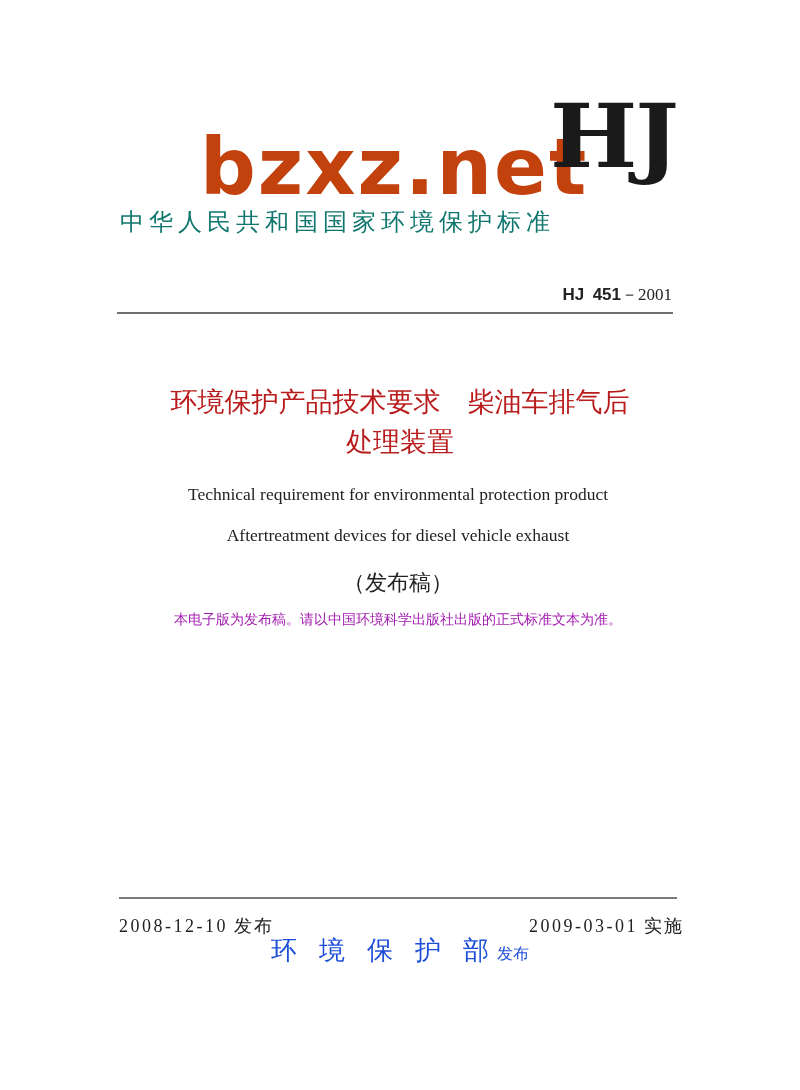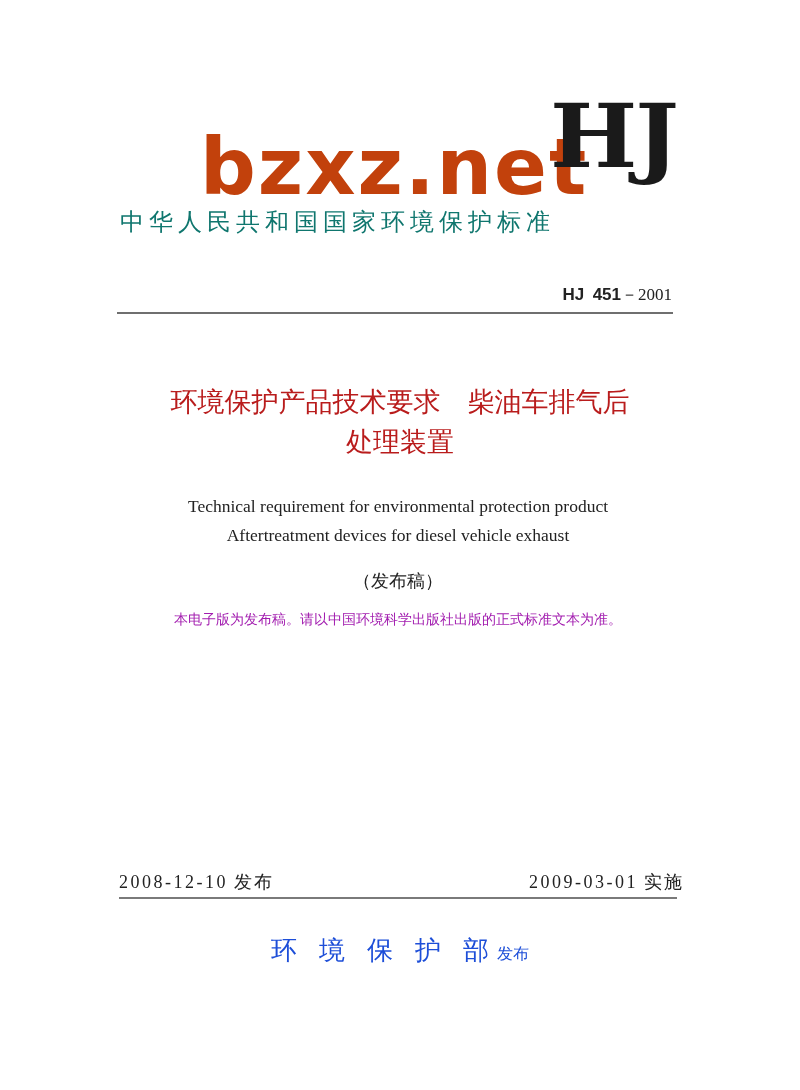--- a/index.html
+++ b/index.html
@@ -6,23 +6,23 @@
   body { width: 800px; height: 1090px; background: #ffffff; position: relative; overflow: hidden; color: #1a1a1a; }
   .abs { position: absolute; }
   .watermark { left: 200px; top: 128px; font-family: "DejaVu Sans", sans-serif; font-weight: bold; font-size: 78px; color: #c2410c; letter-spacing: 2px; line-height: 1; }
   .logo { left: 550px; top: 92px; font-family: "DejaVu Serif", serif; font-weight: bold; font-size: 88px; line-height: 1; color: #1a1a1a; letter-spacing: -2px; transform: scaleX(1.05); transform-origin: left; }
   .std-type { left: 120px; top: 210px; width: 560px; font-family: "DejaVu Sans", sans-serif; font-size: 24px; letter-spacing: 5px; line-height: 1; color: #0f766e; white-space: nowrap; }
   .std-code { right: 128px; top: 283px; font-family: "Liberation Serif", serif; font-size: 17px; color: #222; white-space: nowrap; }
   .std-code b { font-weight: bold; font-family: "Liberation Sans", sans-serif; }
   .rule { height: 2px; background: #6f6f6f; }
   .title-cn { left: 100px; width: 600px; text-align: center; font-family: "DejaVu Sans", sans-serif; font-size: 27px; color: #b91c1c; line-height: 1; white-space: nowrap; }
   .title-en { left: 100px; width: 596px; text-align: center; font-family: "Liberation Serif", serif; font-size: 17.5px; color: #222; line-height: 1; white-space: nowrap; }
-  .release-tag { left: 100px; width: 596px; text-align: center; font-family: "DejaVu Sans", sans-serif; font-size: 18px; color: #222; line-height: 1; }
+  .release-tag { left: 100px; width: 596px; text-align: center; font-family: "DejaVu Sans", sans-serif; font-size: 22px; color: #222; line-height: 1; }
   .notice { left: 100px; width: 596px; text-align: center; font-family: "DejaVu Serif", serif; font-size: 14px; color: #a21caf; line-height: 1; white-space: nowrap; }
-  .date { font-family: "Liberation Serif", serif; font-size: 18px; letter-spacing: 2.5px; color: #222; line-height: 1; white-space: nowrap; }
+  .date { font-family: "Liberation Serif", serif; font-size: 18px; letter-spacing: 2.5px; color: #222; line-height: 1; white-space: nowrap; margin-top: 44px; }
   .date .cn { font-family: "DejaVu Sans", sans-serif; letter-spacing: 2px; margin-left: 6px; }
   .issuer { left: 100px; width: 600px; text-align: center; font-family: "DejaVu Sans", sans-serif; font-size: 26px; color: #1d4ed8; line-height: 1; white-space: nowrap; }
   .issuer .name { letter-spacing: 22px; }
   .issuer .suffix { font-size: 16px; letter-spacing: 0; margin-left: -14px; }
 </style>
 </head>
 <body>
 
 <div class="abs watermark">bzxz.net</div>
 <div class="abs logo">HJ</div>
@@ -30,21 +30,21 @@
 
 <div class="abs std-code">
   <b>HJ</b>&nbsp;
   <b>451</b><span>－</span><span>2001</span>
 </div>
 <div class="abs rule" style="left:117px; top:312px; width:556px;"></div>
 
 <div class="abs title-cn" style="top:388px;">环境保护产品技术要求　柴油车排气后</div>
 <div class="abs title-cn" style="top:428px;">处理装置</div>
 
-<div class="abs title-en" style="top:486px;margin-top:12px;">Technical requirement for environmental protection product</div>
+<div class="abs title-en" style="top:486px;">Technical requirement for environmental protection product</div>
 <div class="abs title-en" style="top:527px;">Aftertreatment devices for diesel vehicle exhaust</div>
 
 <div class="abs release-tag" style="top:572px;">（发布稿）</div>
 <div class="abs notice" style="top:612px;">本电子版为发布稿。请以中国环境科学出版社出版的正式标准文本为准。</div>
 
 <div class="abs date" style="left:119px; top:873px;">
   <span>2008-12-10</span><span class="cn">发布</span>
 </div>
 <div class="abs date" style="right:116px; top:873px;">
   <span>2009-03-01</span><span class="cn">实施</span>

